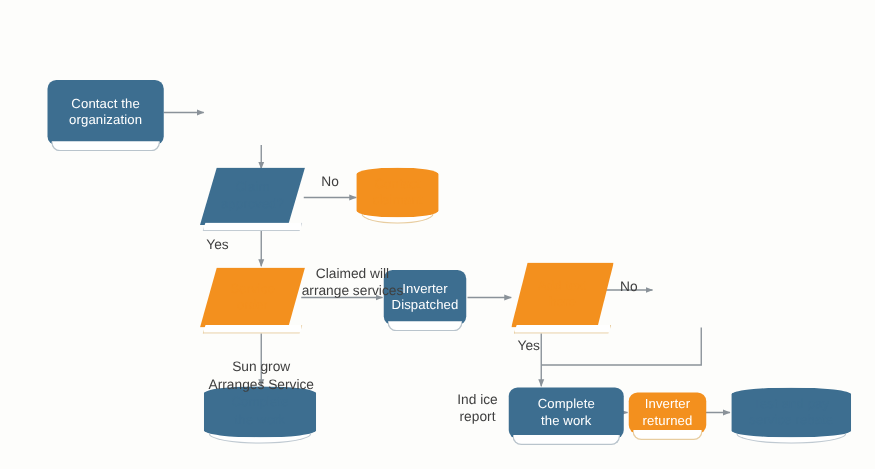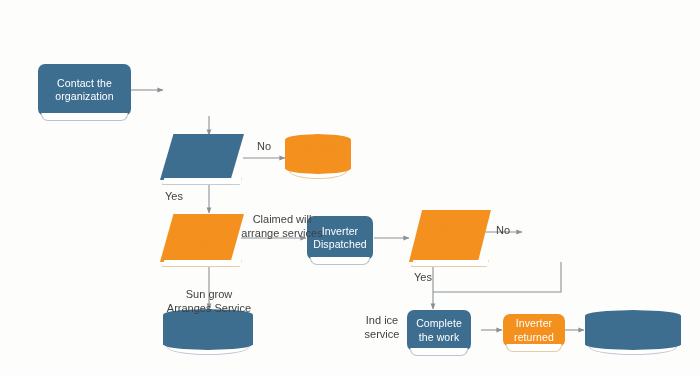--- a/index.html
+++ b/index.html
@@ -212,21 +212,21 @@
 here</span>
   </div>
 
 
   <div class="node shape-drum blue" style="left:163px; top:309px; width:90px; height:41px;">
     <span class="fill"></span>
     <span class="lbl">Complete
 the work</span>
   </div>
 
-  <div class="node shape-rounded blue" style="left:407px; top:310px; width:64px; height:41px;">
+  <div class="node shape-rounded blue" style="left:407px; top:310px; width:92px; height:41px;">
     <span class="lbl">Complete
 the work</span>
   </div>
 
   <div class="node shape-rounded orange" style="left:503px; top:314px; width:62px; height:33px;">
     <span class="lbl">Inverter
 returned</span>
   </div>
 
   <div class="node shape-drum blue" style="left:585px; top:310px; width:96px; height:40px;">
@@ -243,15 +243,15 @@
 arrange services</div>
 
   <div class="edge-label" style="left:163px; top:258px; width:92px;margin-top:30px;">Sun grow
 Arranges Service</div>
 
   <div class="edge-label" style="left:494px; top:224px; width:18px;">No</div>
 
   <div class="edge-label" style="left:411px; top:271px; width:24px;">Yes</div>
 
   <div class="edge-label" style="left:360px; top:314px; width:44px;">Ind ice
-service</div>
+report</div>
 
 </div>
 
 </body></html>

